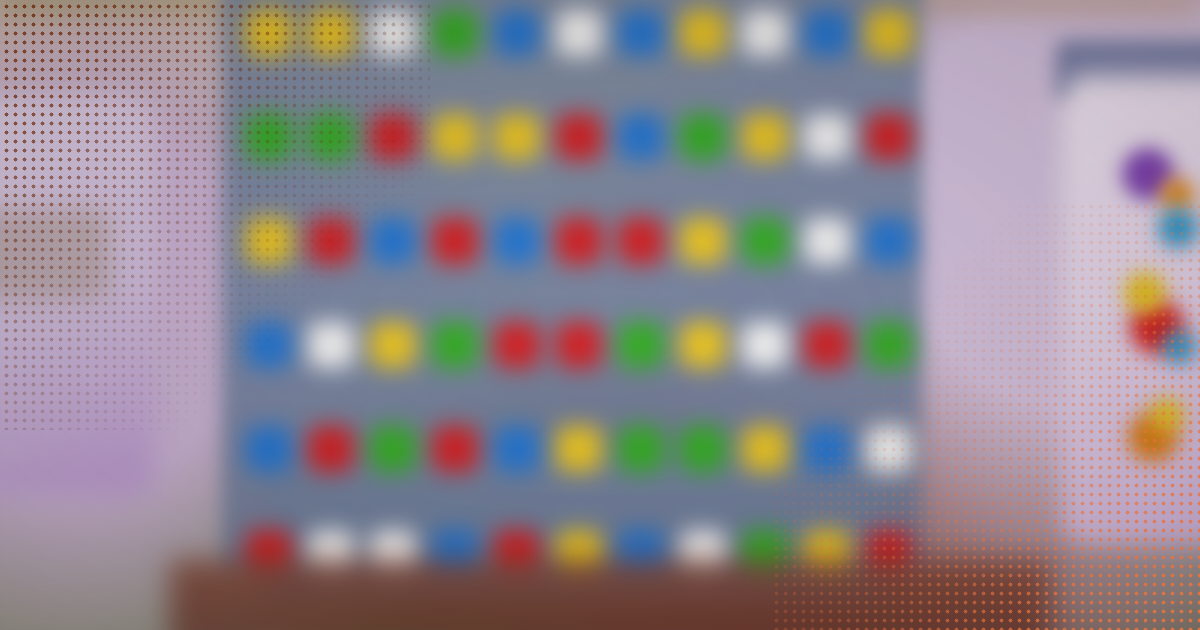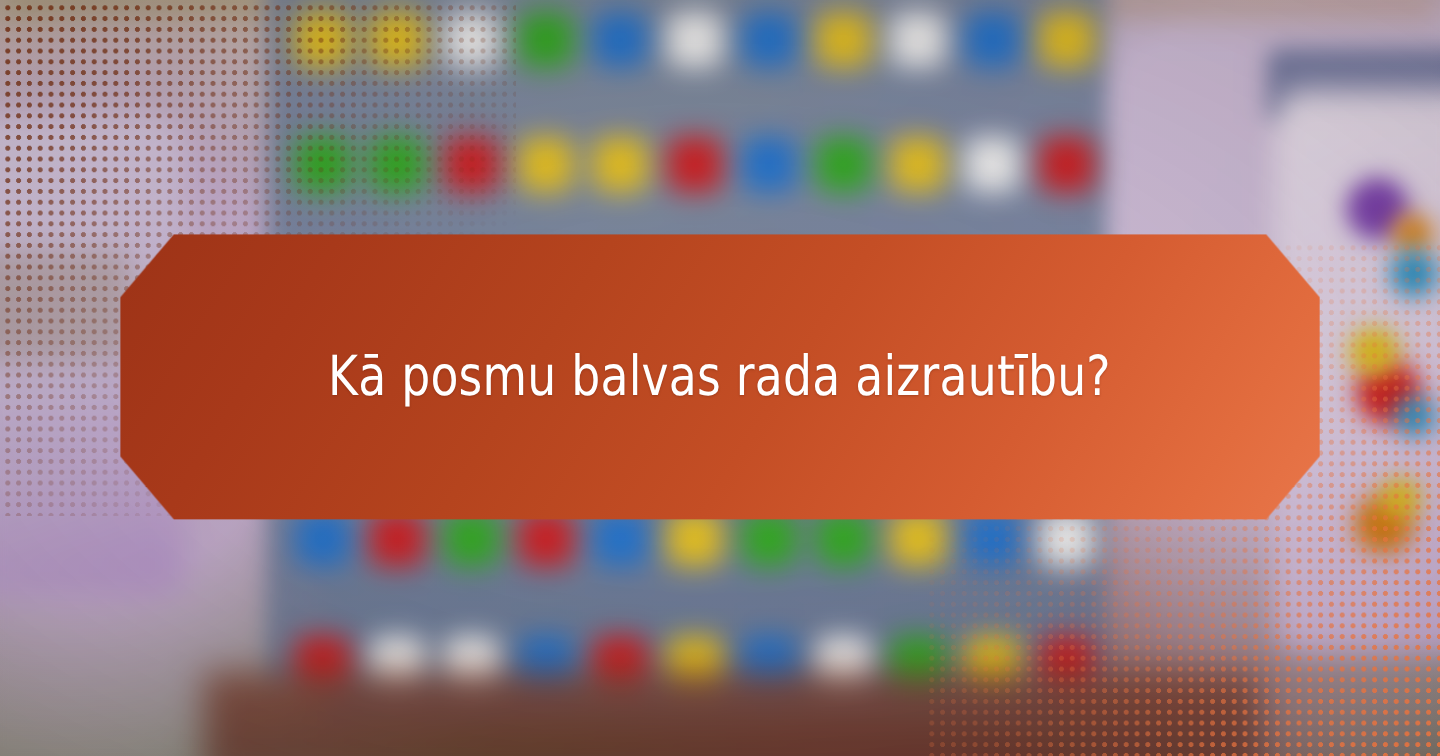--- a/index.html
+++ b/index.html
@@ -303,17 +303,14 @@
       <div class="reward" style="left: 1150px; top: 398px; width: 34px; height: 34px; background: rgb(229, 192, 28);"></div>
     </div>
 
   <div class="frame-bottom"></div>
 
   <div class="bg-soften"></div>
 
   <div class="halftone tl"></div>
   <div class="halftone br"></div>
 
-  <div id="title-banner">
-    <h1 id="banner-title">Kā posmu balvas rada aizrautību?</h1>
-  </div>
 
 </div>
 
 </body></html>

